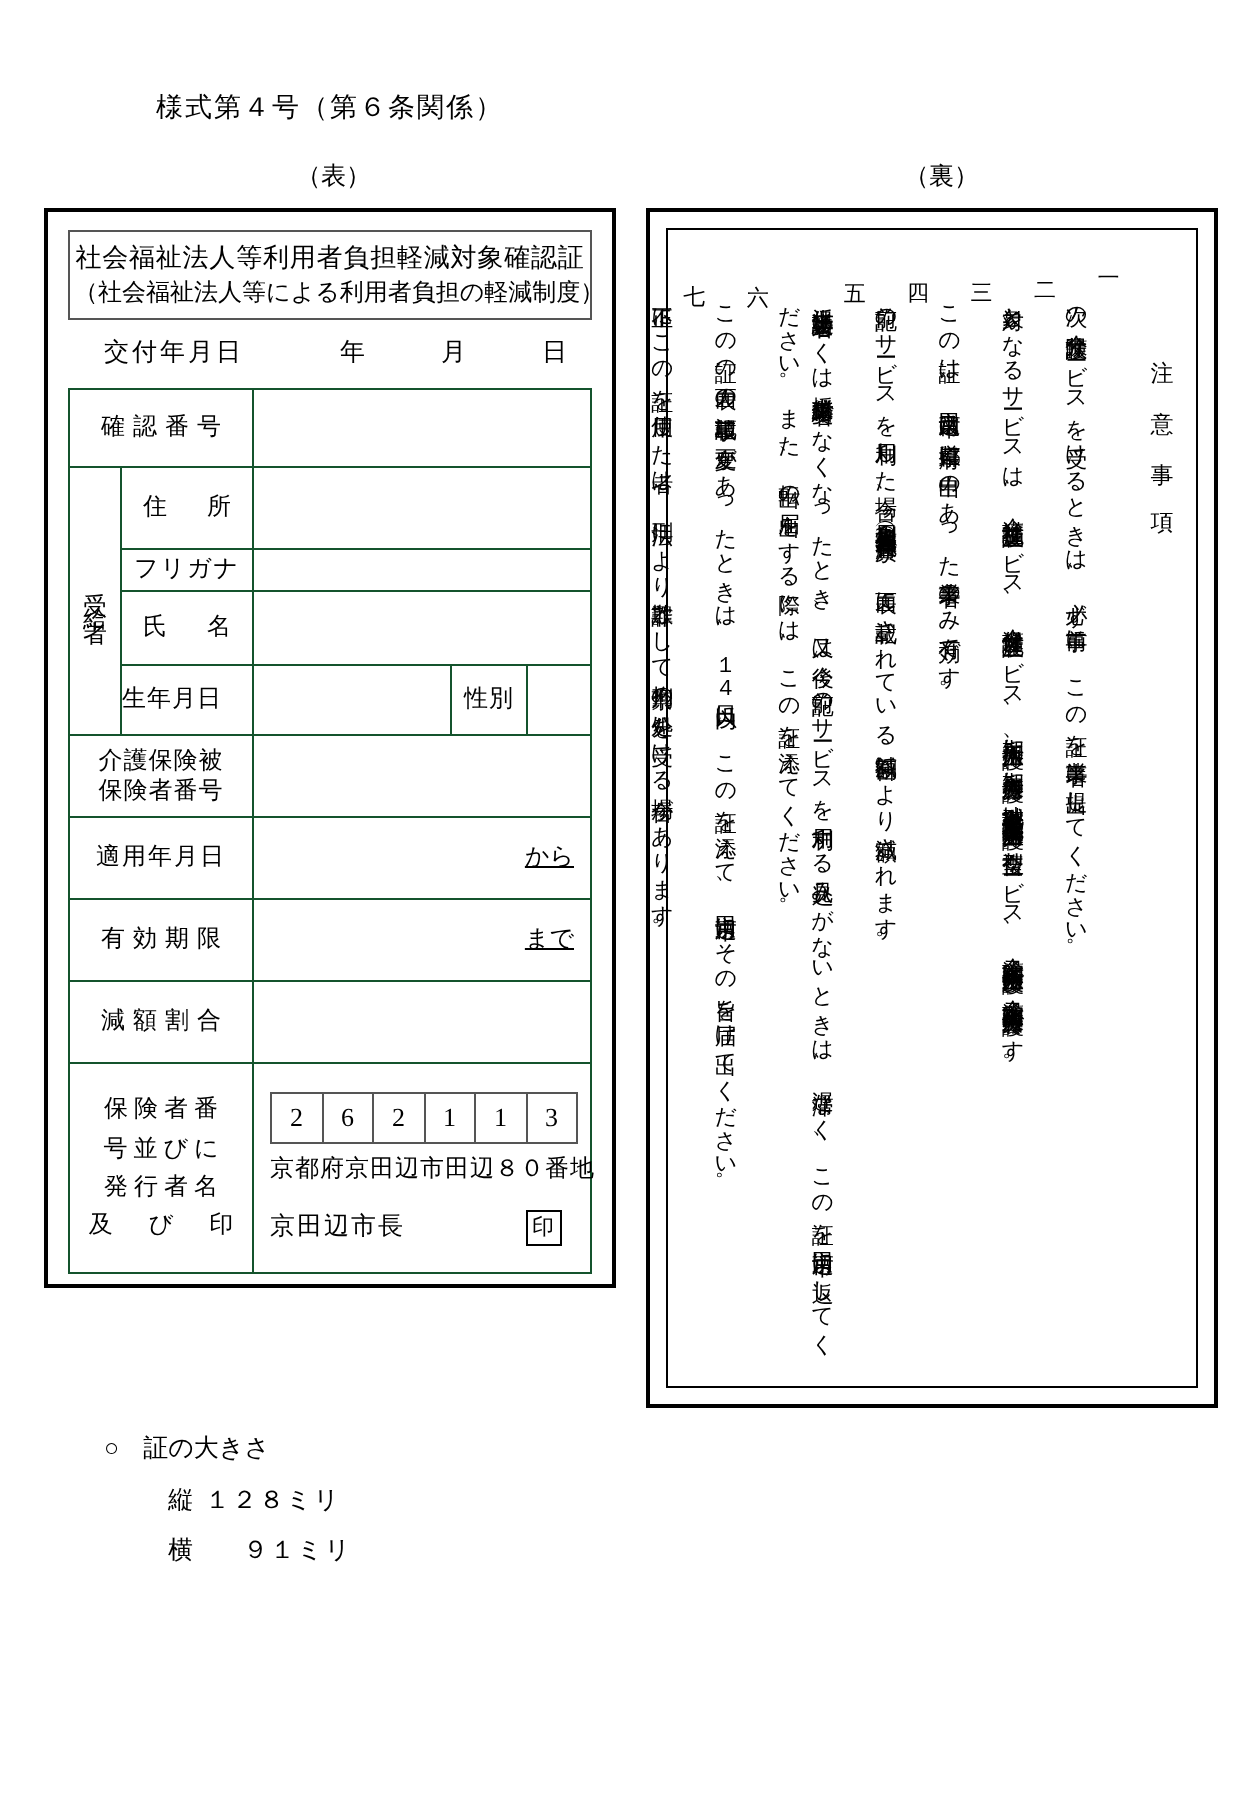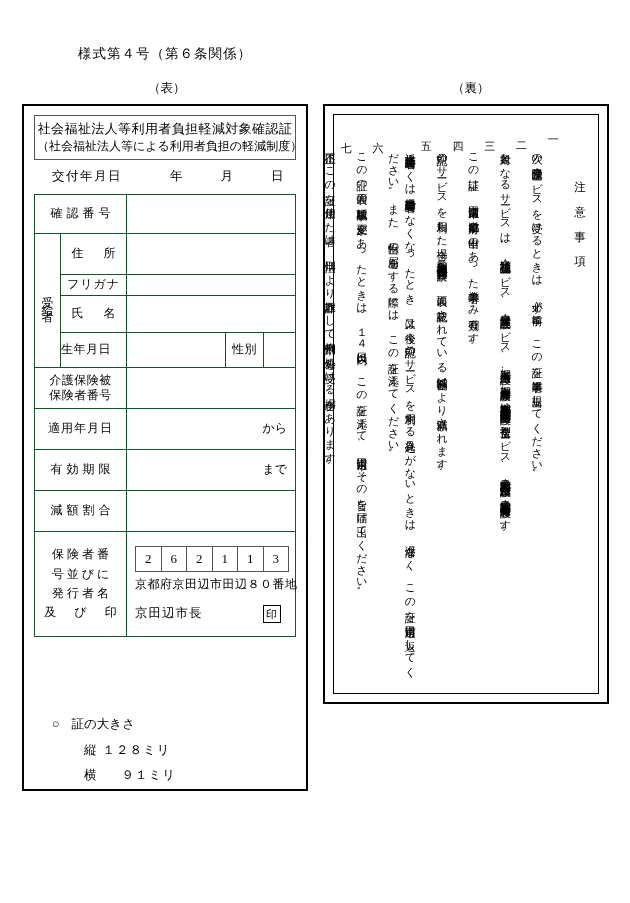--- a/index.html
+++ b/index.html
@@ -42,21 +42,21 @@
   .card {
     position: absolute;
     border: 2px solid #000;
     background: #fff;
     box-sizing: border-box;
   }
   .card-front {
     left: 22px;
     top: 104px;
     width: 286px;
-    height: 687px;
+    height: 540px;
   }
   .card-back {
     left: 323px;
     top: 104px;
     width: 286px;
     height: 600px;
   }
 
   
   .front-inner {
@@ -133,20 +133,21 @@
     margin: 0 auto;
     letter-spacing: 7px;
     line-height: 1;
     display: inline-block;
   }
   .cell-empty { background: #fff; }
   .cell-right {
     text-align: right;
     padding-right: 8px !important;
     font-size: 12px;
+    text-decoration: underline;
   }
   .furigana-cell {
     border-bottom: 1px dashed #666 !important;
     font-size: 10px;
     letter-spacing: 1px;
     text-align: center;
   }
   .furigana-val {
     border-bottom: 1px dashed #666 !important;
   }

